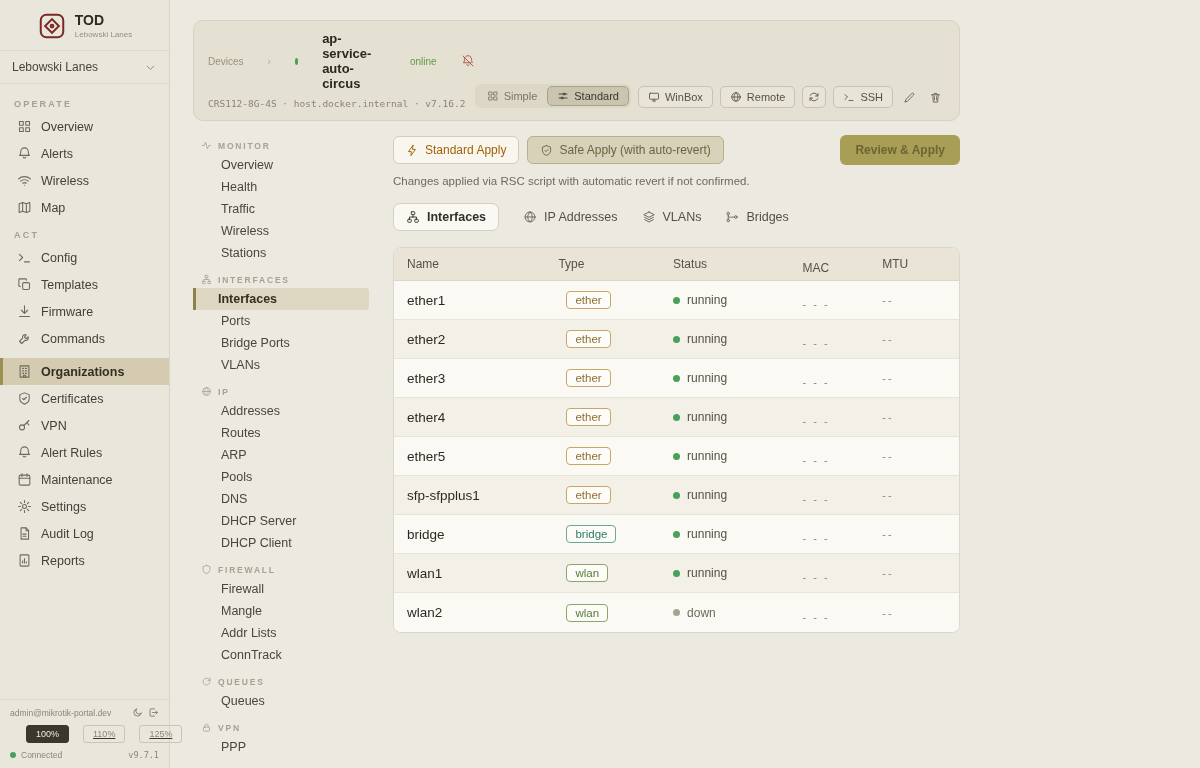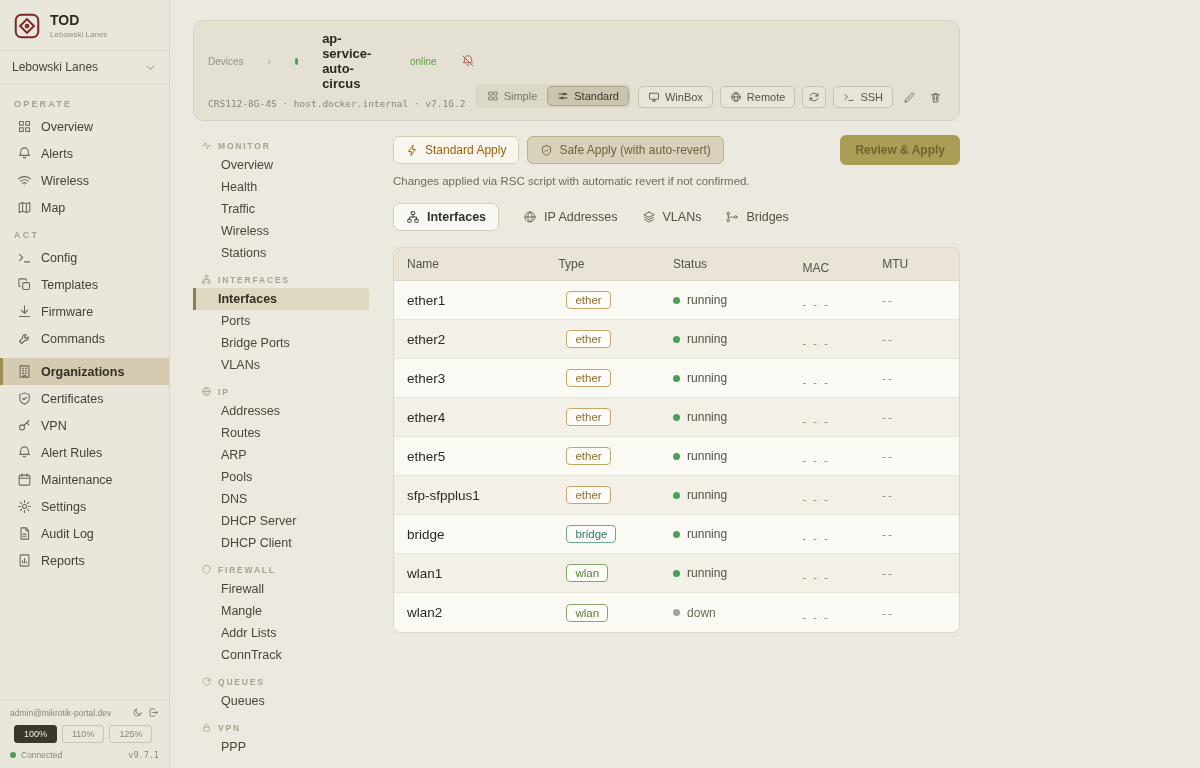--- a/index.html
+++ b/index.html
@@ -4,39 +4,39 @@
 <style>
   * { margin:0; padding:0; box-sizing:border-box; }
   html,body { width:1200px; height:768px; overflow:hidden; }
   body { font-family:"Liberation Sans",sans-serif; background:#ece9e0; color:#3c382f; font-size:13px; }
   .app { display:flex; width:1200px; height:768px; }
   .ic { width:15px; height:15px; fill:none; stroke:currentColor; stroke-width:1.7; stroke-linecap:round; stroke-linejoin:round; flex:none; }
   .ic.sm { width:11px; height:11px; }
 
   
   .sidebar { width:170px; background:#e9e6dc; border-right:1px solid #d8d4c6; display:flex; flex-direction:column; flex:none; }
-  .brand { display:flex; gap:8px; align-items:center; padding:11px 12px 9px; }
+  .brand { display:flex; gap:8px; align-items:center; padding:11px 12px 9px;justify-content:center; }
   .brand-logo { width:30px; height:30px; color:#7a2a23; }
   .brand-logo svg { width:30px; height:30px; fill:none; stroke:currentColor; stroke-width:1.6; }
   .brand-name { font-weight:bold; font-size:14px; color:#2f2b23; line-height:1.1; }
   .brand-sub { font-size:8px; color:#95907f; margin-top:1px; }
   .org-select { display:flex; justify-content:space-between; align-items:center; padding:9px 12px; border-top:1px solid #ddd9cb; border-bottom:1px solid #ddd9cb; font-size:12px; color:#4a453a; cursor:pointer; }
   .org-select .ic { width:13px; height:13px; color:#8b8577; }
   .nav { flex:1; overflow:hidden; padding-top:6px; }
   .nav-label { padding:9px 14px 4px; font-size:9px; letter-spacing:2.2px; color:#a6a08e; font-weight:bold; }
   .nav-item { display:flex; gap:9px; align-items:center; padding:6px 14px; font-size:12.5px; color:#45413a; cursor:pointer; border-left:3px solid transparent; }
   .nav-item .ic { color:#6f695c; }
   .nav-item.active { background:#d4cbb1; border-left-color:#9c8f52; color:#332f24; font-weight:bold; }
   .nav-group { padding:6px 0 2px; }
   .side-footer { padding:7px 10px 8px; border-top:1px solid #ddd9cb; }
   .acct-row { display:flex; align-items:center; gap:5px; font-size:8.5px; color:#8b8577; }
   .acct-row .grow { flex:1; overflow:hidden; white-space:nowrap; }
   .mini-btn { color:#6f695c; cursor:pointer; display:flex; }
   .mini-btn .ic { width:11px; height:11px; }
-  .zoom-row { display:flex; gap:5px; margin:7px 4px 7px; }
+  .zoom-row { display:flex; gap:14px; margin:7px 16px 7px;text-decoration:underline; }
   .zoom-btn { font-size:9px; padding:3px 9px; border-radius:3px; border:1px solid #c9c4b3; color:#8b8577; cursor:pointer; background:transparent; }
   .zoom-btn.active { background:#3a372c; color:#efece1; border-color:#3a372c; }
   .conn-row { display:flex; align-items:center; gap:5px; font-size:8.5px; color:#8b8577; }
   .conn-dot { width:6px; height:6px; border-radius:50%; background:#49a05a; }
   .conn-row .ver { margin-left:auto; font-family:"DejaVu Sans Mono",monospace; font-size:8.5px; }
 
   
   .content { flex:1; padding:20px 0 0 23px; }
   .header-card { width:767px; background:#e4e0d2; border:1px solid #d6d1c1; border-radius:10px; padding:10px 14px 11px; display:flex; justify-content:space-between; }
   .hc-left { display:flex; flex-direction:column; gap:7px; }

